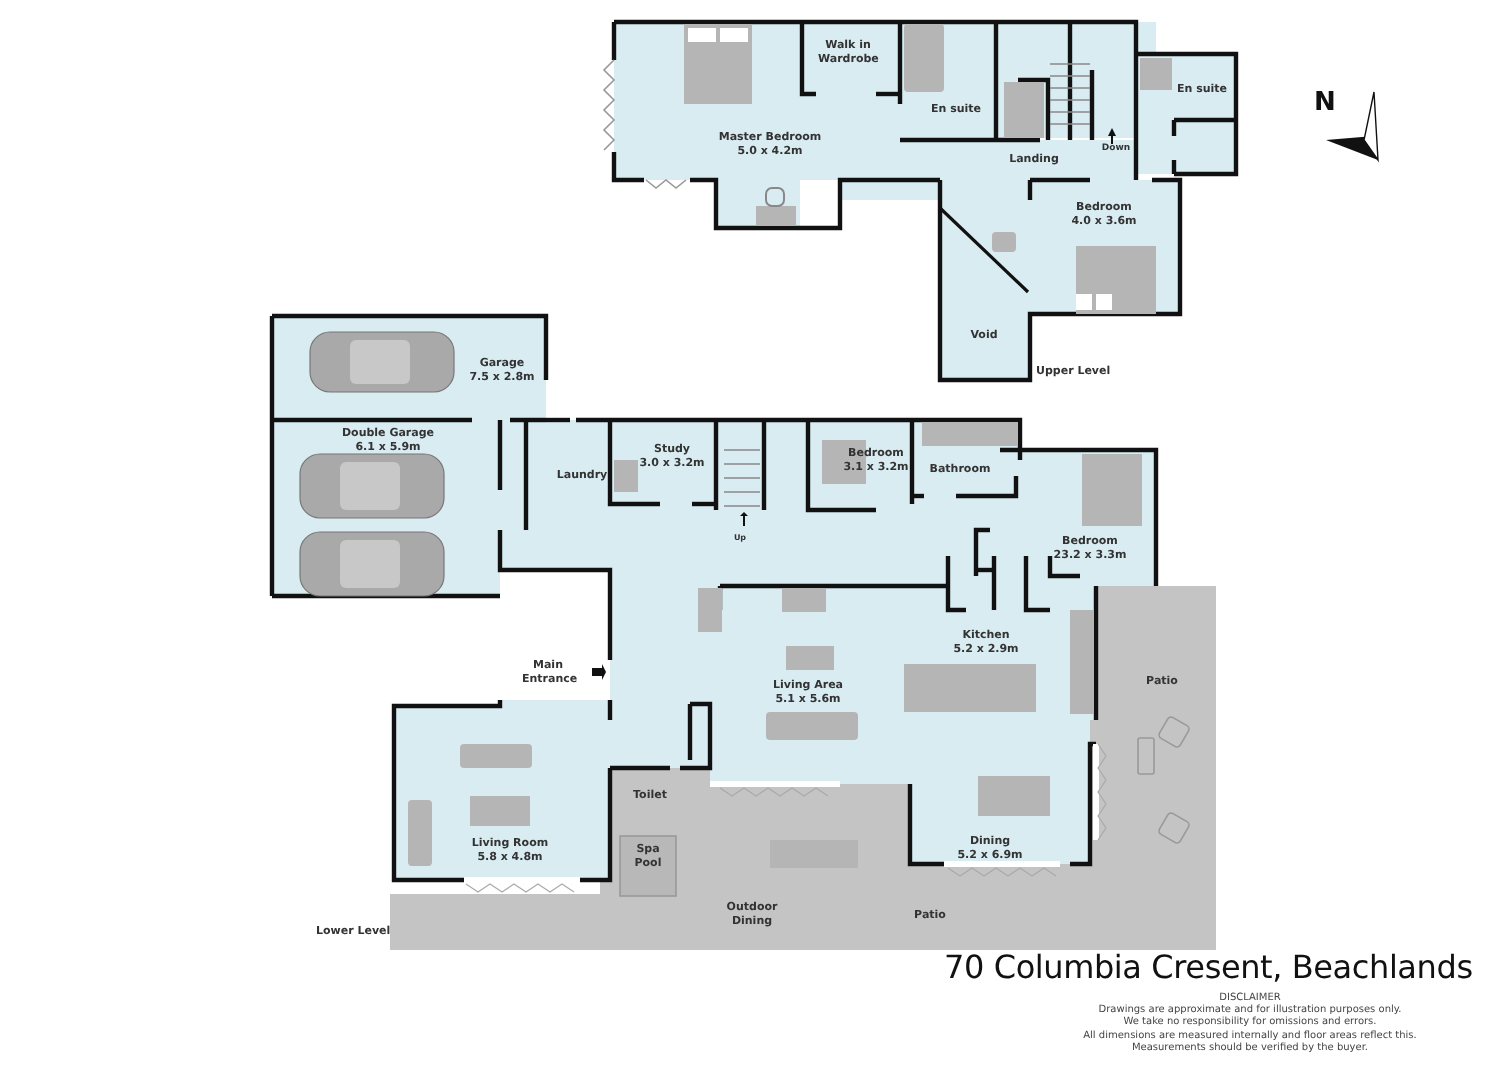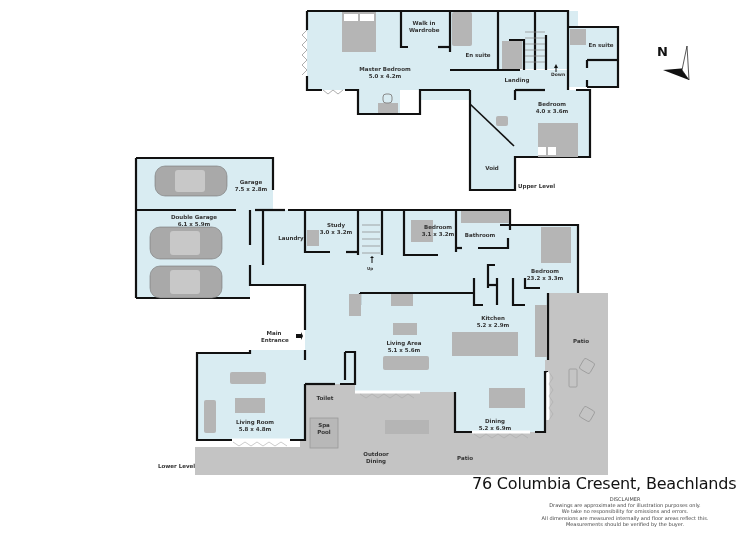--- a/index.html
+++ b/index.html
@@ -253,20 +253,20 @@
 <div class="lbl" style="left:324px;top:422px;width:16px;white-space:normal;">Spa Pool</div>
 <div class="lbl" style="left:376px;top:451px;width:28px;white-space:normal;">Outdoor Dining</div>
 <div class="lbl" style="left:495px;top:418px;">
   <span>Dining</span>
   <span class="dim">5.2 x 6.9m</span>
 </div>
 <div class="lbl" style="left:465px;top:455px;">Patio</div>
 <div class="lbl" style="left:581px;top:338px;">Patio</div>
 <div class="level-lbl" style="left:158px;top:463px;">Lower Level</div>
 
-<div class="title">76 Columbia Cresent, Beachlands</div>
+<div class="title">70 Columbia Cresent, Beachlands</div>
 <div class="disclaimer">
   <div>DISCLAIMER</div>
   <div>Drawings are approximate and for illustration purposes only.</div>
   <div>We take no responsibility for omissions and errors.</div>
   <div>All dimensions are measured internally and floor areas reflect this.</div>
   <div>Measurements should be verified by the buyer.</div>
 </div>
 
 </body></html>

